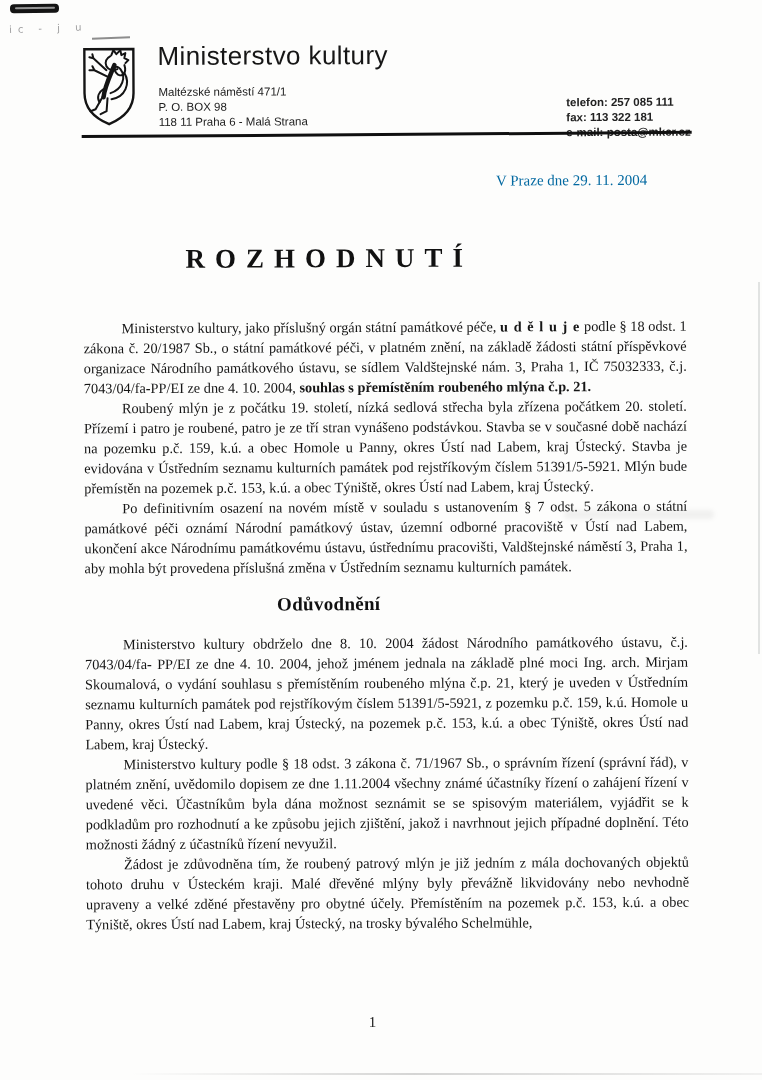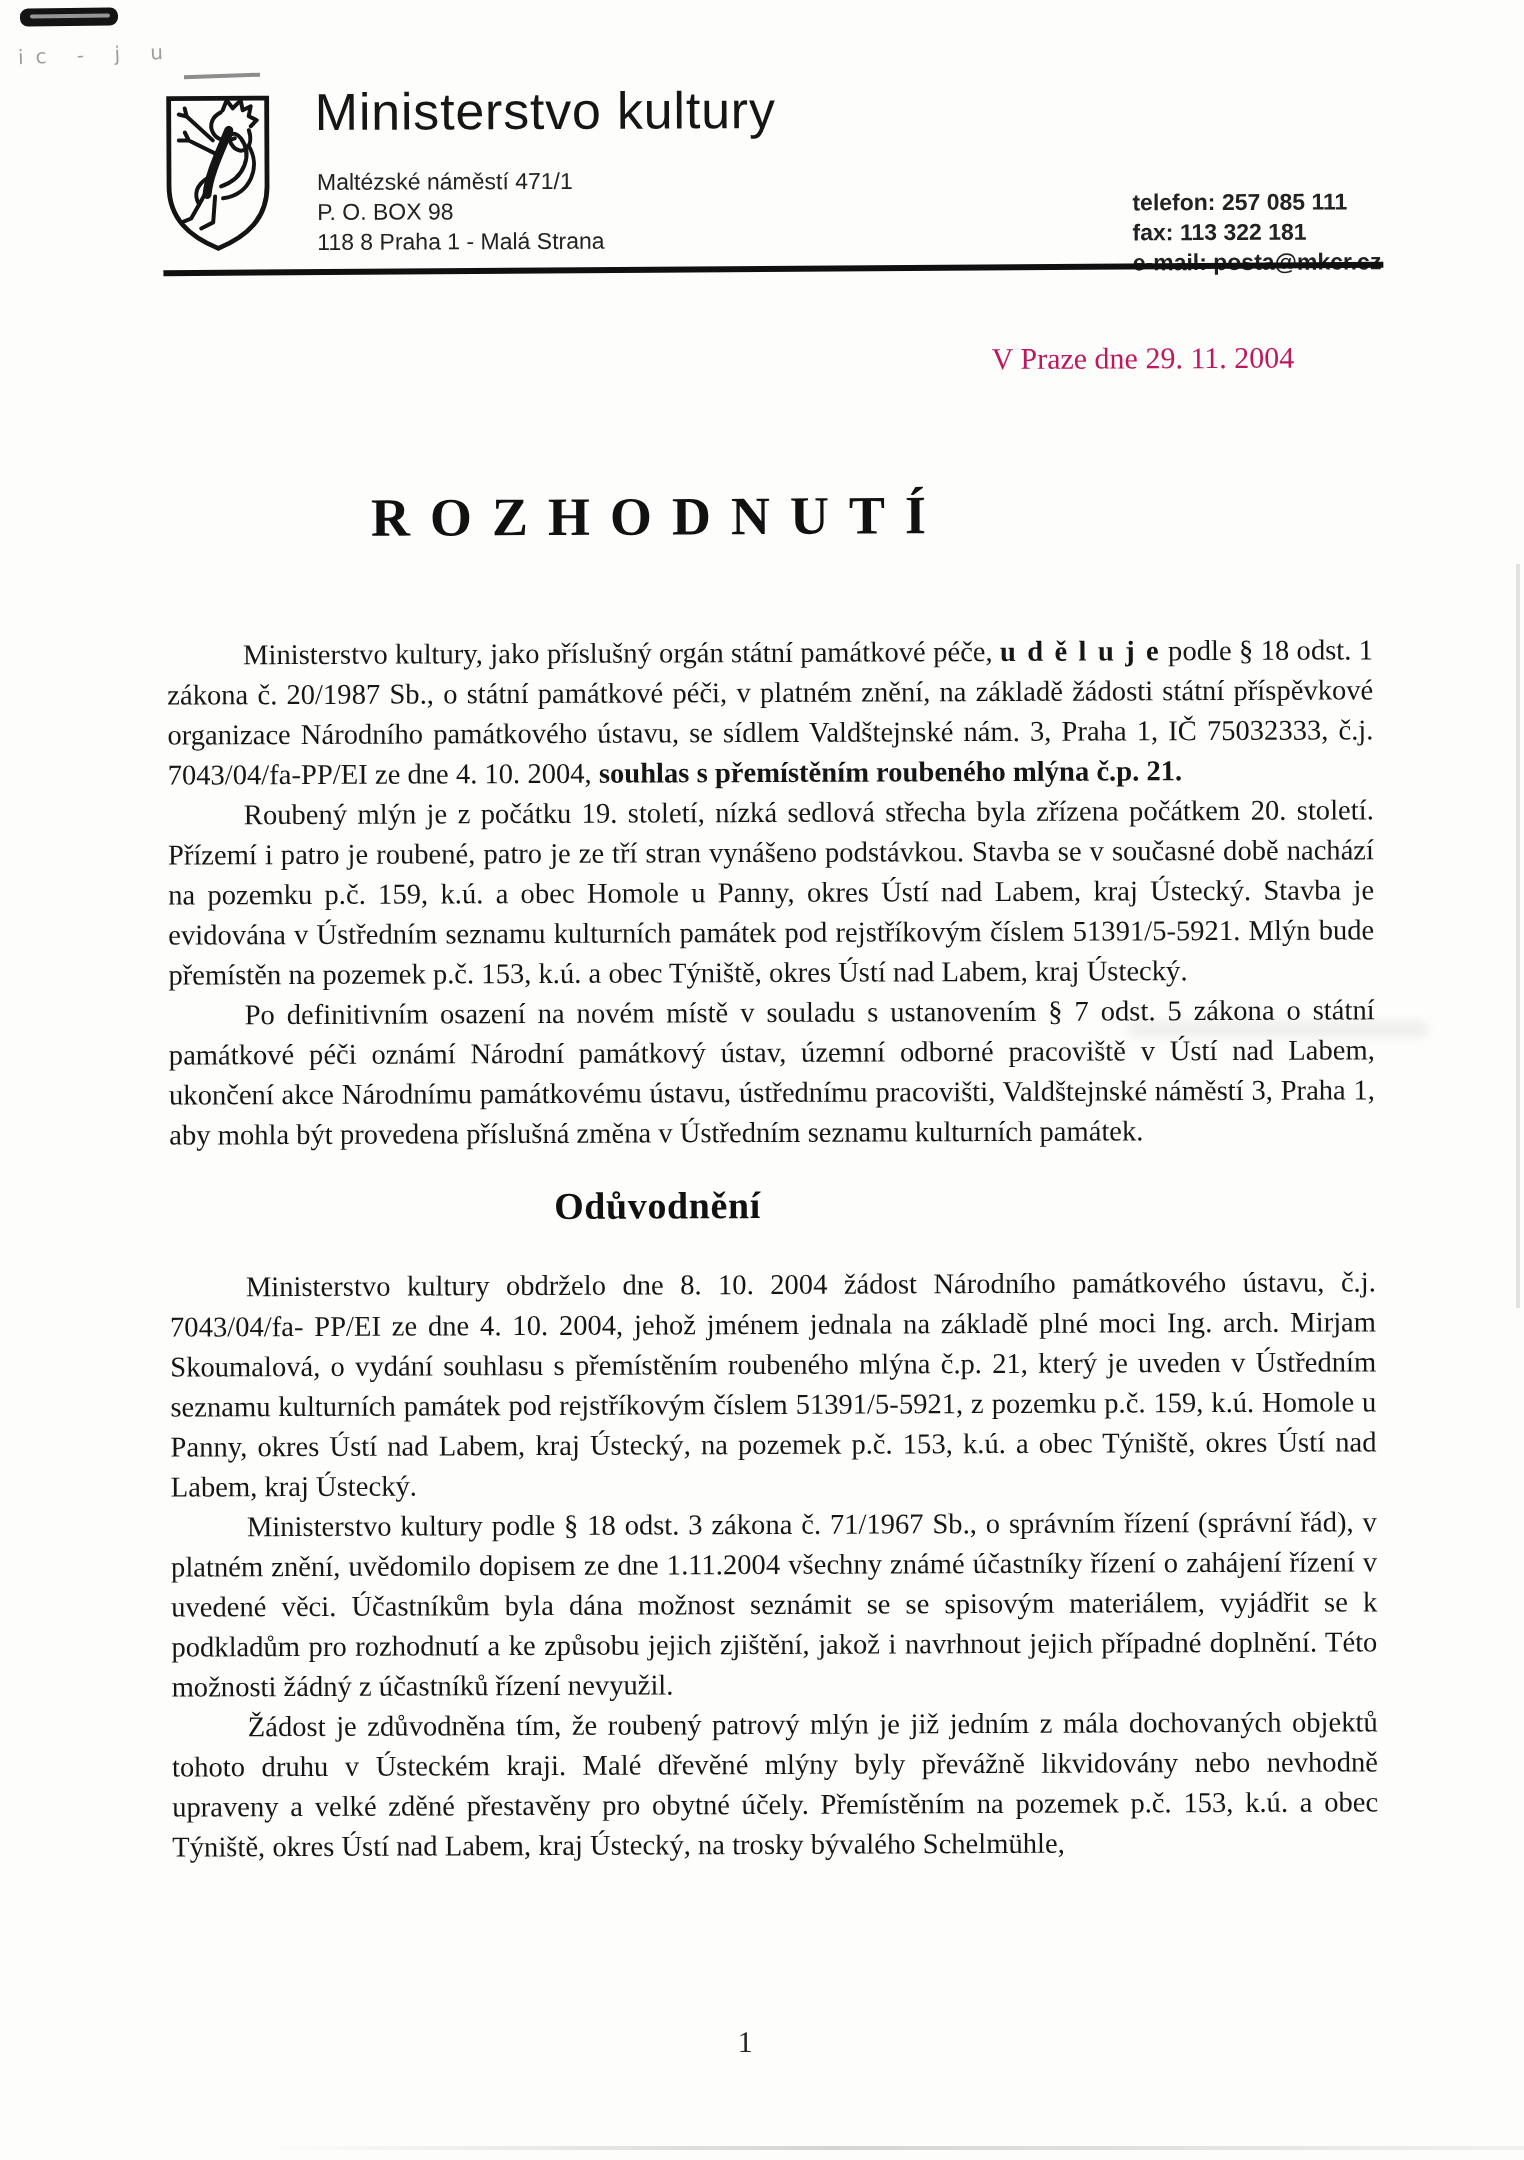--- a/index.html
+++ b/index.html
@@ -65,21 +65,21 @@
     font-size:11.5px;font-weight:bold;line-height:15px;color:#222;margin-top:12px;
   }
   .head-rule{
     position:absolute;left:83px;right:69px;top:133px;height:3px;
     background:#101010;transform:rotate(-0.15deg);
   }
 
   
   .date-block{
     position:absolute;left:497px;top:170px;
-    font-size:15px;line-height:22px;color:#be185d;
+    font-size:15px;line-height:22px;color:#0369a1;
   }
   .doc-title{
     position:absolute;left:84px;top:243px;width:492px;
     text-align:center;font-size:27px;font-weight:bold;
     letter-spacing:10px;color:#111;
   }
 
   
   .page-body{
     position:absolute;left:84px;top:317px;width:603px;
@@ -125,21 +125,21 @@
           <path d="M27,53 L26,66 M26,66 l-6,3"></path>
           <path d="M30,48 C42,44 46,32 40,24 C36,19 32,23 36,28 C40,33 47,29 44,20"></path>
           <path d="M31,54 C45,52 50,38 44,28"></path>
         </g>
       </svg>
     </div>
     <div class="org-name">Ministerstvo kultury</div>
     <div class="addr-block">
       <div>Maltézské náměstí 471/1</div>
       <div>P. O. BOX 98</div>
-      <div>118 8 Praha 1 - Malá Strana</div>
+      <div>118 11 Praha 6 - Malá Strana</div>
     </div>
     <div class="contact-block">
       <div>telefon: 257 085 111</div>
       <div>fax: 113 322 181</div>
       <div>e-mail: posta@mkcr.cz</div>
     </div>
     <div class="head-rule"></div>
 
     <div class="date-block">
       <div>V Praze dne  29. 11. 2004</div>

